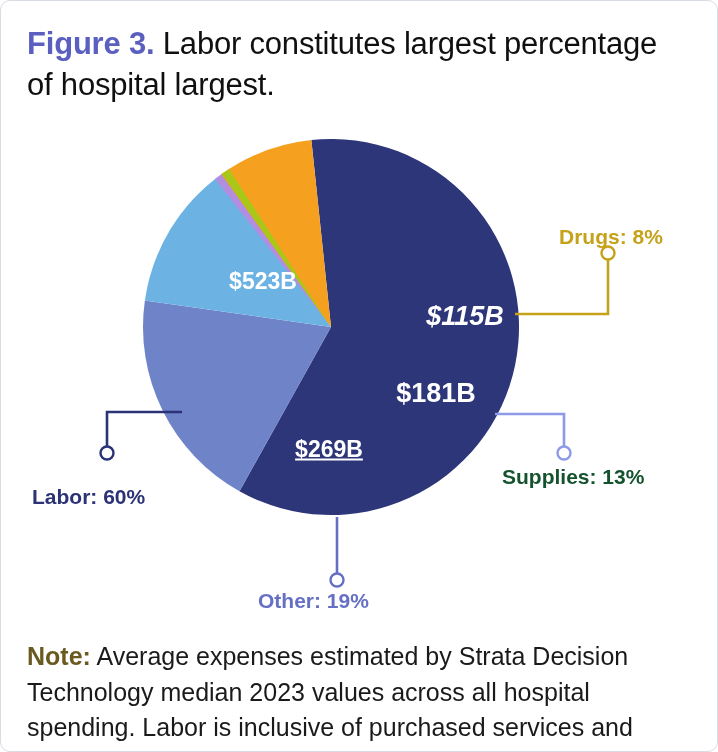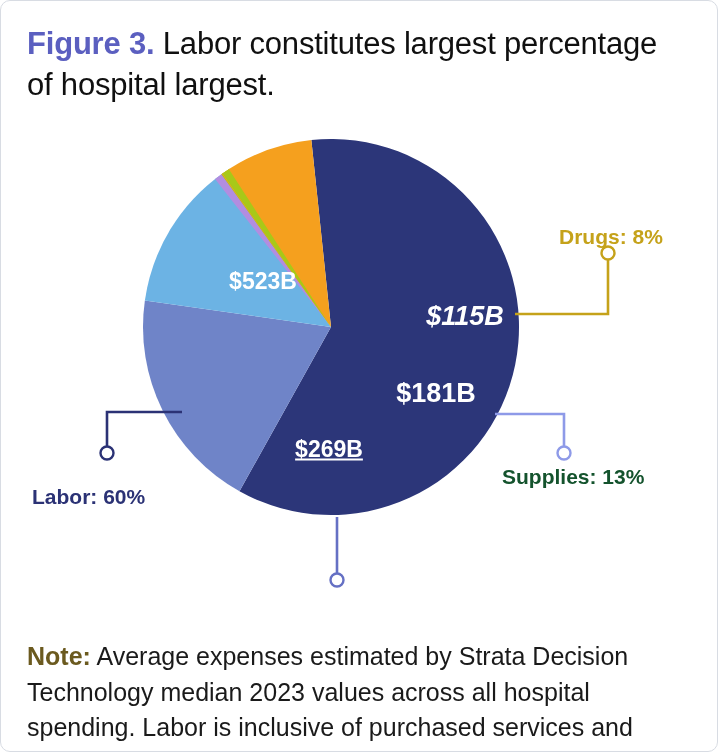--- a/index.html
+++ b/index.html
@@ -144,20 +144,21 @@
       </g>
     </svg>
 
     <div class="slice-value sv-labor" style="left:262px; top:162px;">$523B</div>
     <div class="slice-value sv-other" style="left:328px; top:330px;">$269B</div>
     <div class="slice-value sv-supplies" style="left:435px; top:274px;">$181B</div>
     <div class="slice-value sv-drugs" style="left:464px; top:197px;">$115B</div>
   </div>
 
   <div class="callout callout-labor">Labor: 60%</div>
+  <div class="callout callout-other">Other: 19%</div>
   <div class="callout callout-supplies">Supplies: 13%</div>
   <div class="callout callout-drugs">Drugs: 8%</div>
 
   <div class="note-block">
     <span class="note-label">Note:</span><span> Average expenses estimated by Strata Decision Technology median 2023 values across all hospital spending. Labor is inclusive of purchased services and professional fees.</span>
   </div>
 
 </div>
 
 </body></html>

